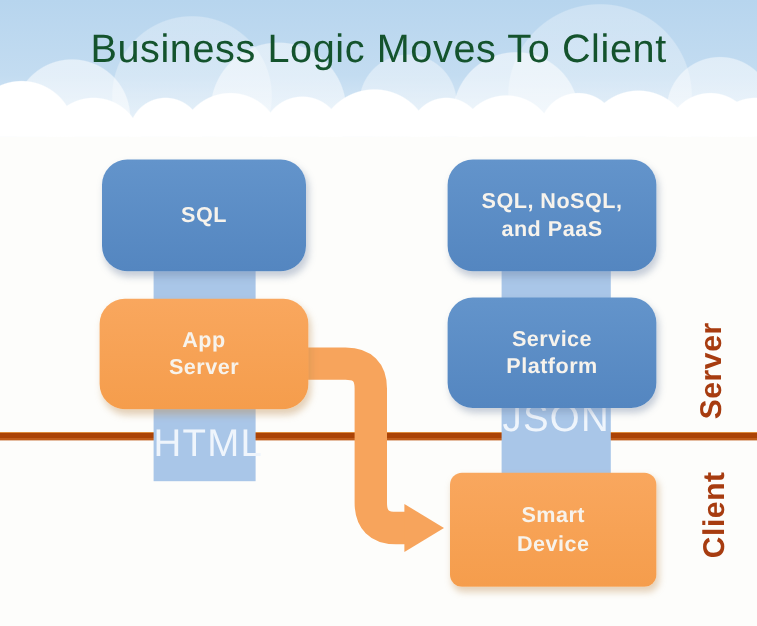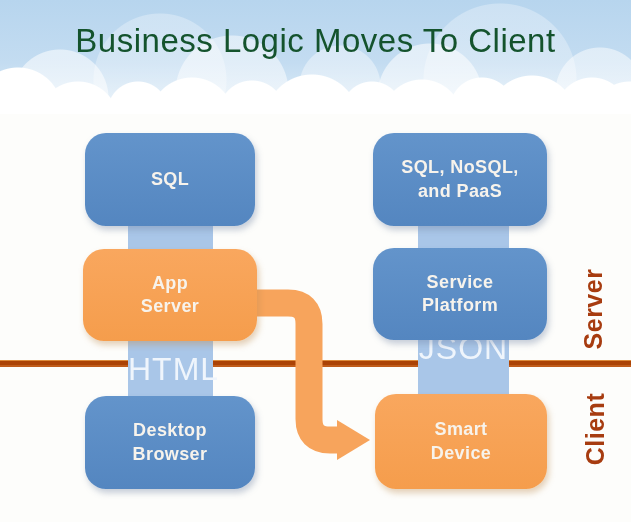--- a/index.html
+++ b/index.html
@@ -103,30 +103,27 @@
     <path d="M252 303 L288 303 Q309 303 309 324 L309 419 Q309 440 330 440 L340 440" fill="none" stroke="#f7a45c" stroke-width="27"></path>
     <polygon points="337,420 370,440 337,460" fill="#f7a45c"></polygon>
   </svg>
 
   <div class="box blue" style="left:85px;top:133px;width:170px;height:93px;">
     <span>SQL</span>
   </div>
   <div class="box orange wrap80" style="left:83px;top:249px;width:174px;height:92px;">
     <span>App Server</span>
   </div>
-  <div class="box blue wrap110" style="left:85px;top:396px;width:170px;height:93px;">
-    <span>Desktop Browser</span>
-  </div>
 
   <div class="box blue wrap100" style="left:373px;top:248px;width:174px;height:92px;">
     <span>Service Platform</span>
   </div>
   <div class="box blue wrap140" style="left:373px;top:133px;width:174px;height:93px;">
     <span>SQL, NoSQL, and PaaS</span>
   </div>
-  <div class="box orange wrap90" style="left:375px;top:394px;width:172px;height:95px;">
+  <div class="box orange wrap90" style="left:375px;top:394px;width:172px;height:95px;border-radius:10px;">
     <span>Smart Device</span>
   </div>
 
   <div class="side-label" style="left:548px;top:294px;">Server</div>
   <div class="side-label" style="left:550px;top:414px;">Client</div>
 
 </div>
 
 </body></html>

